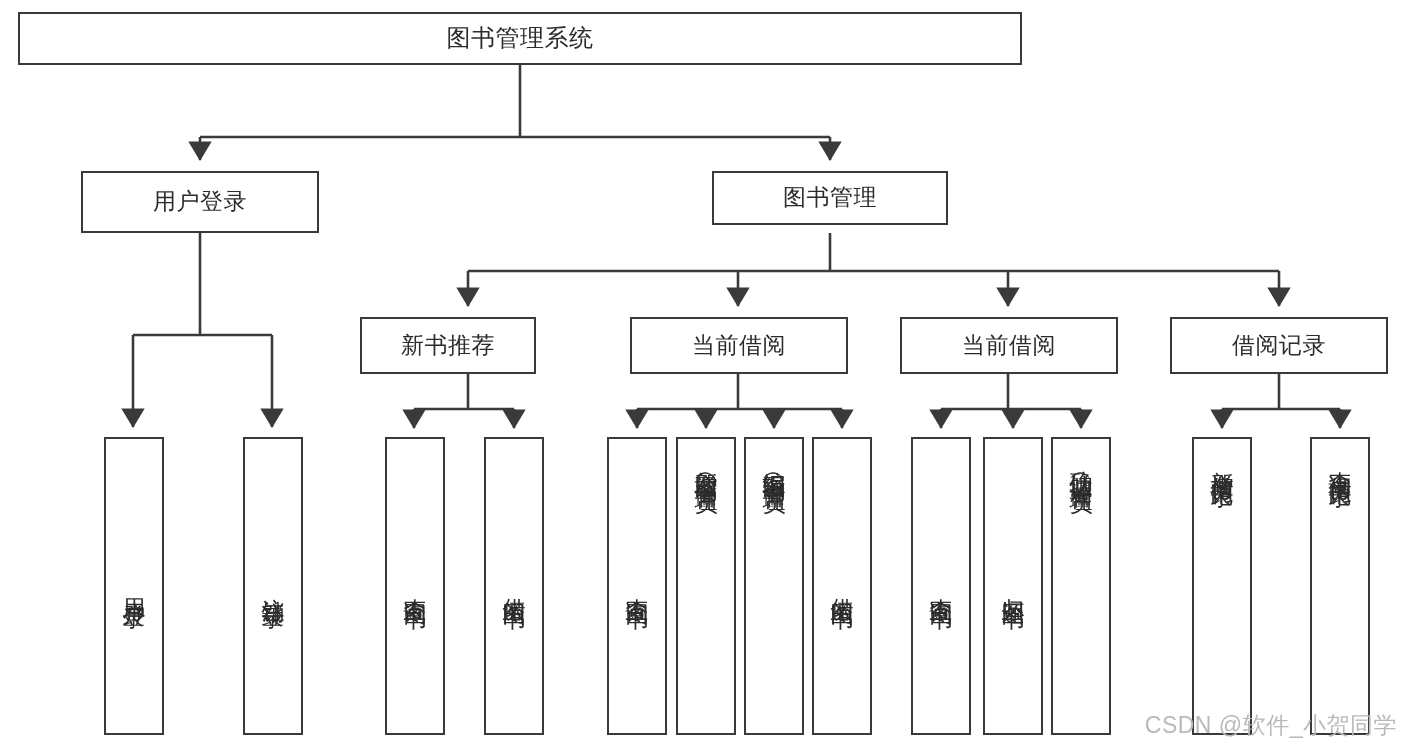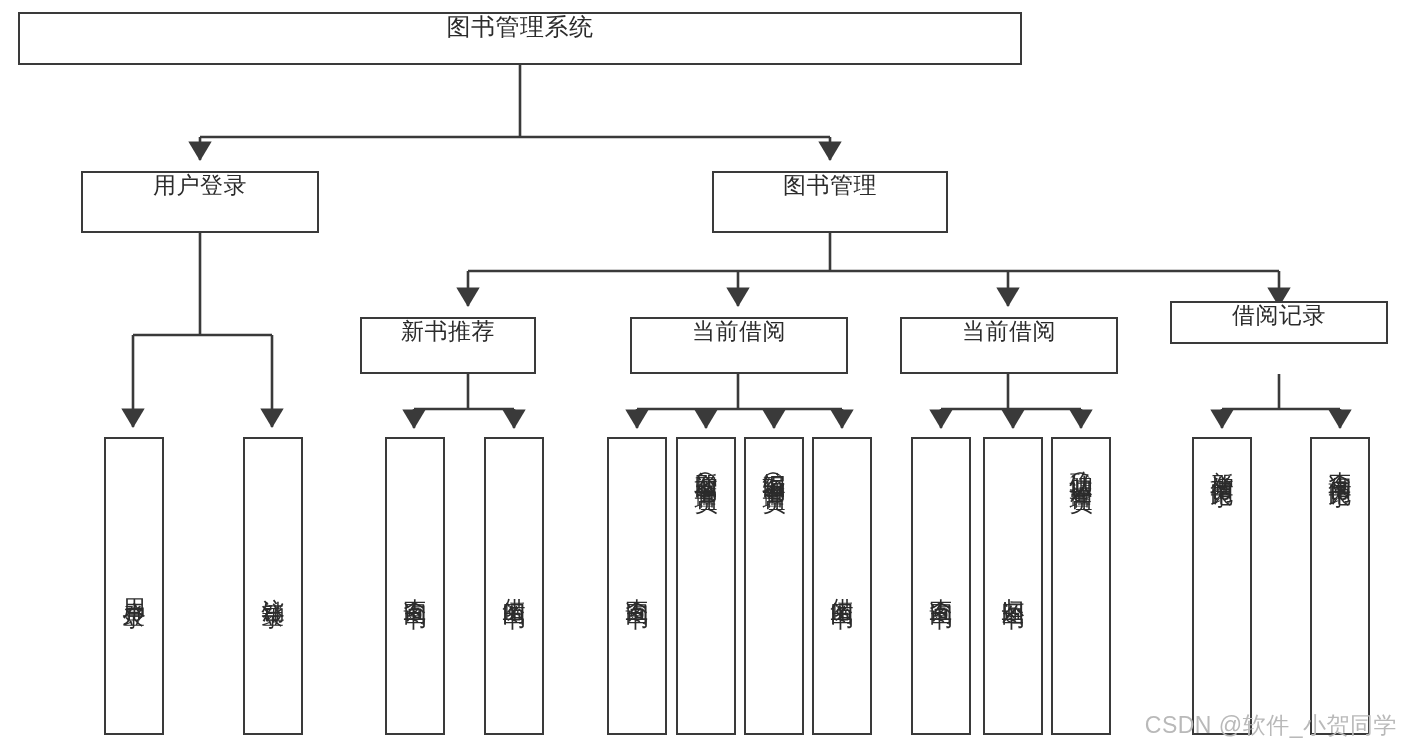--- a/index.html
+++ b/index.html
@@ -25,21 +25,21 @@
     width: 1405px;
     height: 747px;
     pointer-events: none;
   }
   .node {
     position: absolute;
     box-sizing: border-box;
     background: #ffffff;
     border: 2.5px solid #3a3a3a;
     display: flex;
-    align-items: flex-start;
+    align-items: center;
     justify-content: center;
     color: #2b2b2b;
   }
   .node .label {
     display: block;
     text-align: center;
     line-height: 1.12;
     letter-spacing: 0.5px;
   }
   .node.horiz .label {
@@ -131,34 +131,34 @@
     </g>
   </svg>
 
   <div class="node horiz root" style="left: 18px; top: 12px; width: 1004px; height: 53px;">
     <span class="label">图书管理系统</span>
   </div>
 
   <div class="node horiz lvl2" style="left: 81px; top: 171px; width: 238px; height: 62px;">
     <span class="label">用户登录</span>
   </div>
-  <div class="node horiz lvl2" style="left: 712px; top: 171px; width: 236px; height: 62px;">
+  <div class="node horiz lvl2" style="left: 712px; top: 171px; width: 236px; height: 54px;">
     <span class="label">图书管理</span>
   </div>
 
   <div class="node horiz lvl3" style="left: 360px; top: 317px; width: 176px; height: 57px;">
     <span class="label">新书推荐</span>
   </div>
   <div class="node horiz lvl3" style="left: 630px; top: 317px; width: 218px; height: 57px;">
     <span class="label">当前借阅</span>
   </div>
   <div class="node horiz lvl3" style="left: 900px; top: 317px; width: 218px; height: 57px;">
     <span class="label">当前借阅</span>
   </div>
-  <div class="node horiz lvl3" style="left: 1170px; top: 301px; width: 218px; height: 43px;">
+  <div class="node horiz lvl3" style="left: 1170px; top: 317px; width: 218px; height: 57px;">
     <span class="label">借阅记录</span>
   </div>
 
   <div class="node vert leaf short" style="left: 104px; top: 437px; width: 60px; height: 298px;">
     <span class="label">用户登录</span>
   </div>
   <div class="node vert leaf short" style="left: 243px; top: 437px; width: 60px; height: 298px;">
     <span class="label">注销登录</span>
   </div>
   <div class="node vert leaf short" style="left: 385px; top: 437px; width: 60px; height: 298px;">

